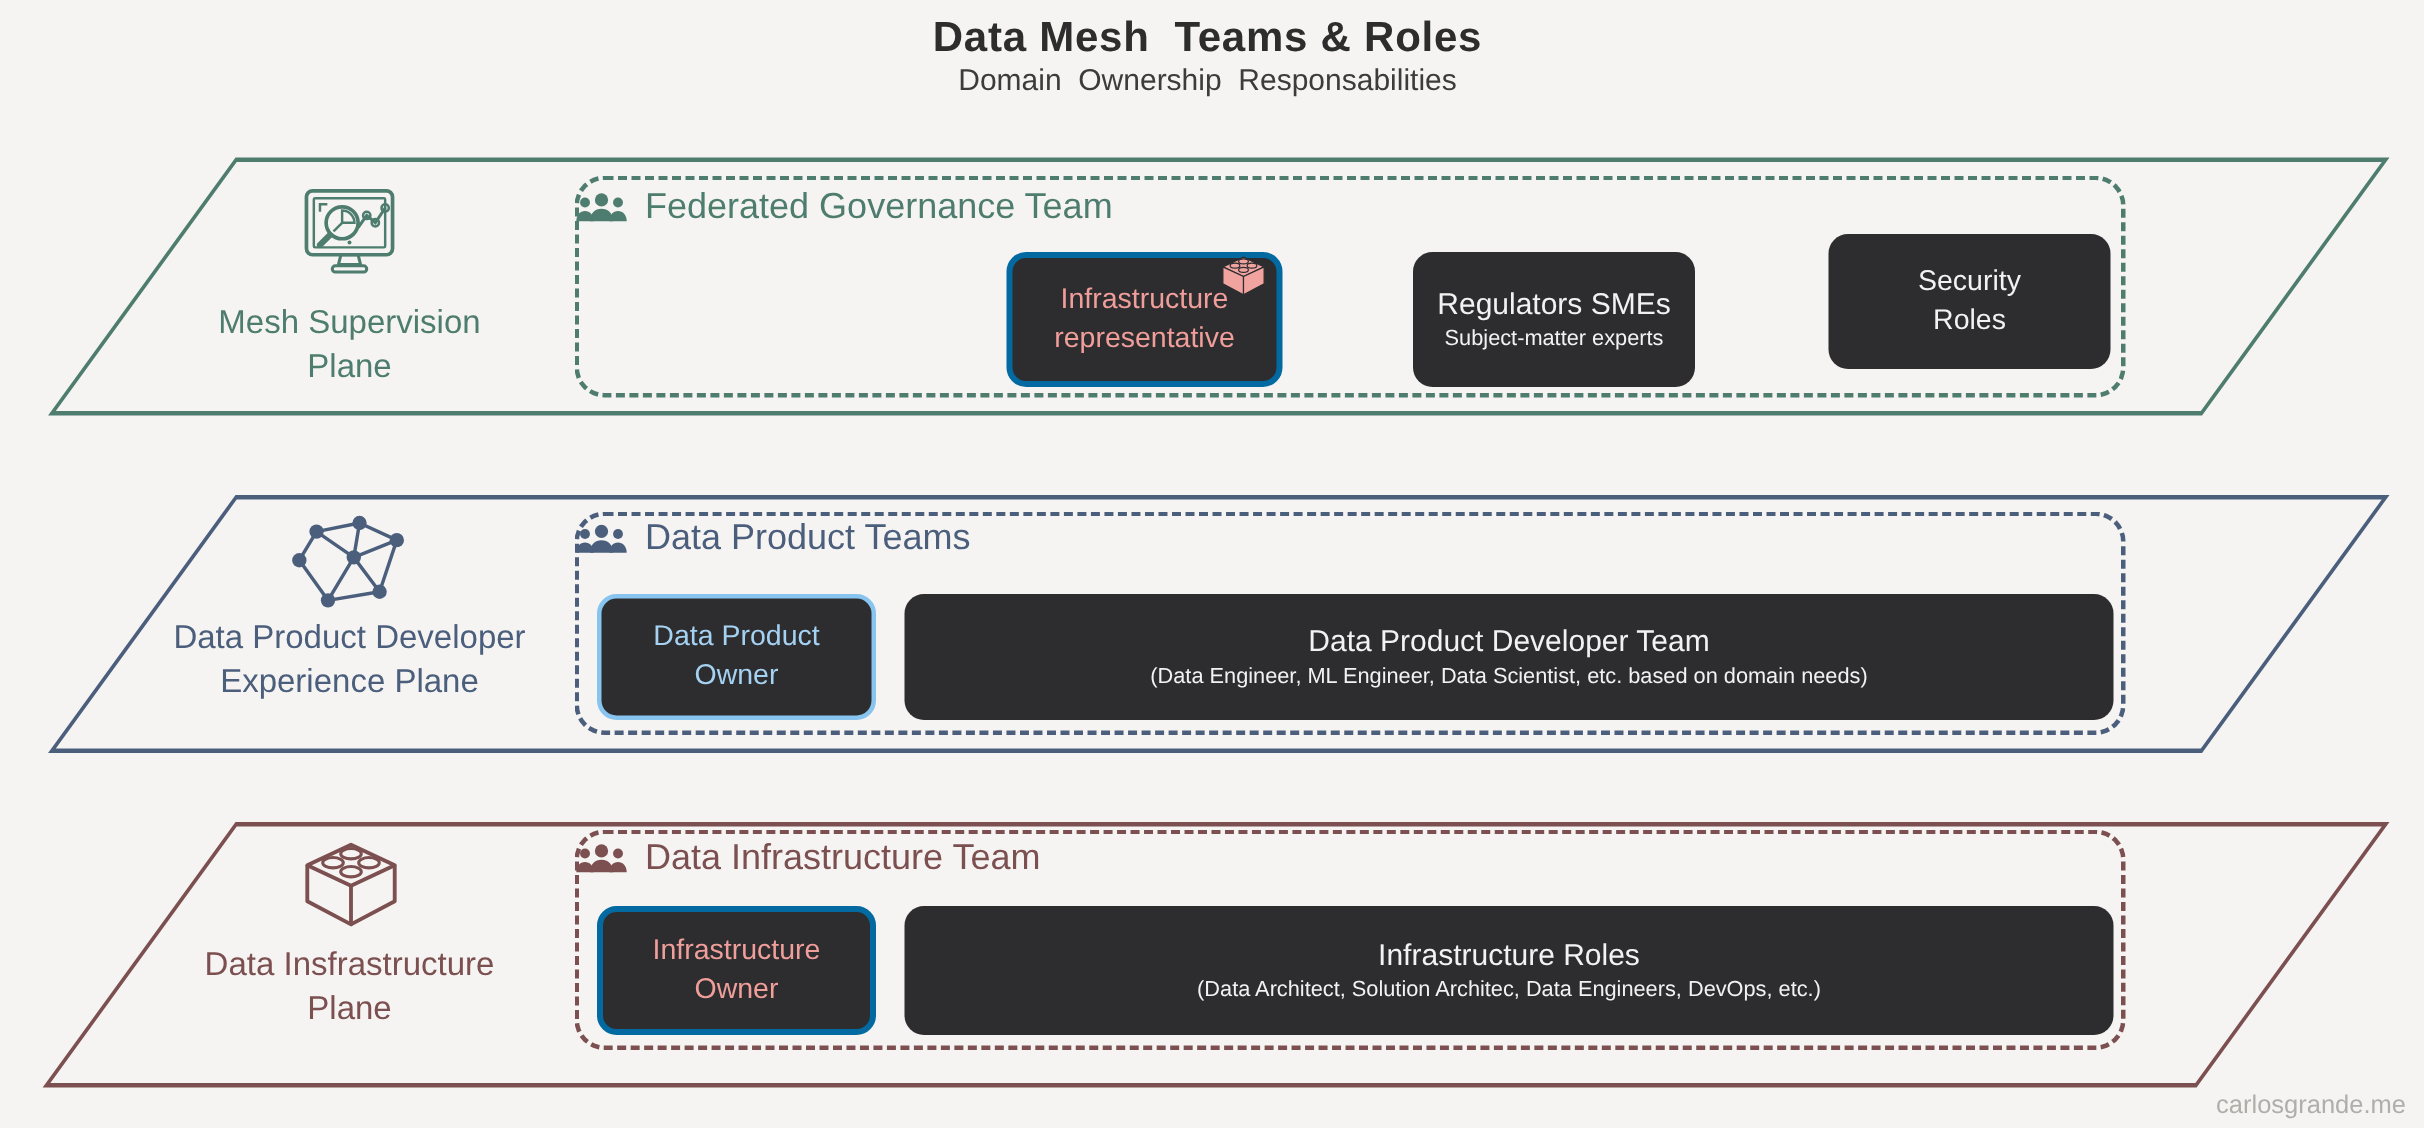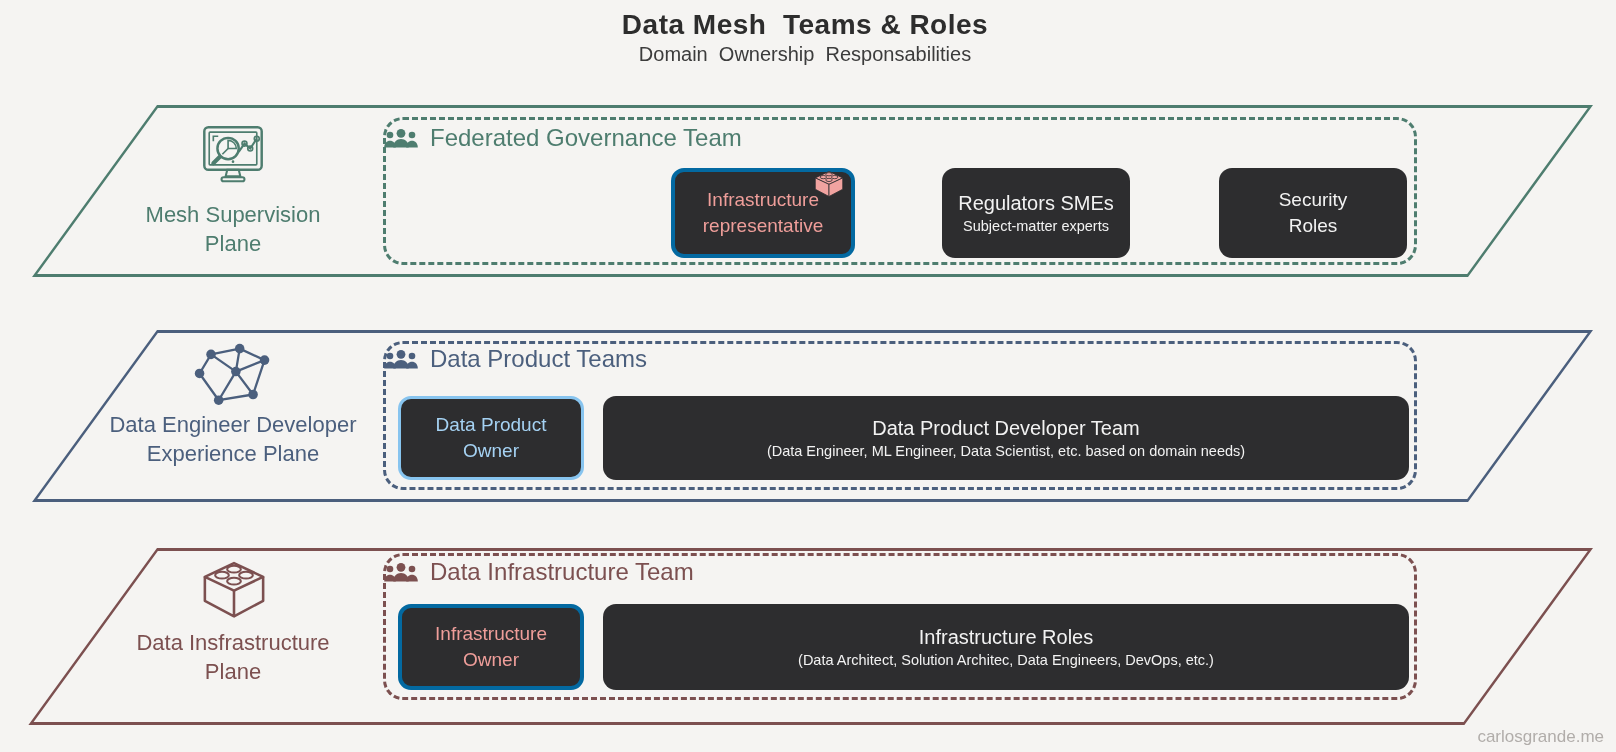--- a/index.html
+++ b/index.html
@@ -61,21 +61,21 @@
     text-align:center; box-sizing:border-box; color:#f2f2f2;
   }
   .accent-blue { border:3px solid #87c4ef; color:#a5d2f3; }
   .accent-red  { border:4px solid #0369a1; color:#ef9e9a; }
   .role-line  { font-size:19px; line-height:26px; }
   .role-title { font-size:20px; line-height:26px; }
   .role-sub   { font-size:14.5px; line-height:19px; margin-top:1px; }
   .p1r1 { left:398px;  top:168px; width:186px; height:90px; }
   .p1r2 { left:671px;  top:168px; width:184px; height:90px; }
   .p1r3 { left:942px;  top:168px; width:188px; height:90px; }
-  .p1r4 { left:1219px; top:168px; width:188px; height:90px; }
+  .p1r4 { left:1219px; top:156px; width:188px; height:90px; }
   .p2r1 { left:398px;  top:396px; width:186px; height:84px; }
   .p2r2 { left:603px;  top:396px; width:806px; height:84px; }
   .p3r1 { left:398px;  top:604px; width:186px; height:86px; }
   .p3r2 { left:603px;  top:604px; width:806px; height:86px; }
   .corner-icon { position:absolute; }
   .net-corner  { top:5px; right:7px; width:36px; color:#8ec7f0; }
   .lego-corner { top:-3px; right:5px; width:34px; color:#f1a3a0; }
   .corner-icon svg { display:block; width:100%; }
   .watermark {
     position:absolute; top:727px; right:12px;
@@ -167,21 +167,21 @@
       <circle cx="22" cy="14" r="5" stroke="none"></circle>
         <circle cx="52" cy="8" r="5" stroke="none"></circle>
       <circle cx="78" cy="20" r="5" stroke="none"></circle>
         <circle cx="10" cy="34" r="5" stroke="none"></circle>
       <circle cx="48" cy="32" r="5" stroke="none"></circle>
         <circle cx="30" cy="62" r="5" stroke="none"></circle>
       <circle cx="66" cy="56" r="5" stroke="none"></circle>
     </svg>
   </div>
   <div class="plane-label pl2">
-    <div>Data Engineer Developer</div>
+    <div>Data Product Developer</div>
     <div>Experience Plane</div>
   </div>
 
   <div class="team-box tb2"></div>
   <div class="team-title tt2">
     <svg class="ppl" viewBox="0 0 36 22" fill="currentColor">
       <circle cx="7" cy="7.5" r="3.3"></circle>
         <path d="M1.2 20c0-4.3 2.6-6.8 5.8-6.8s5.8 2.5 5.8 6.8z"></path>
       <circle cx="29" cy="7.5" r="3.3"></circle>
         <path d="M23.2 20c0-4.3 2.6-6.8 5.8-6.8s5.8 2.5 5.8 6.8z"></path>

